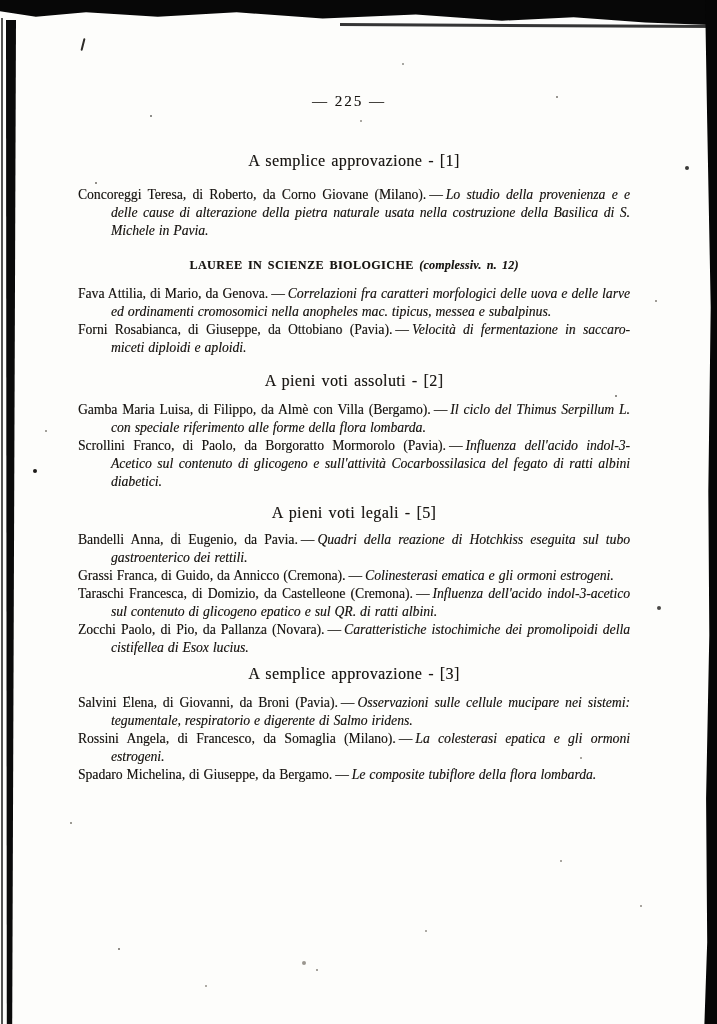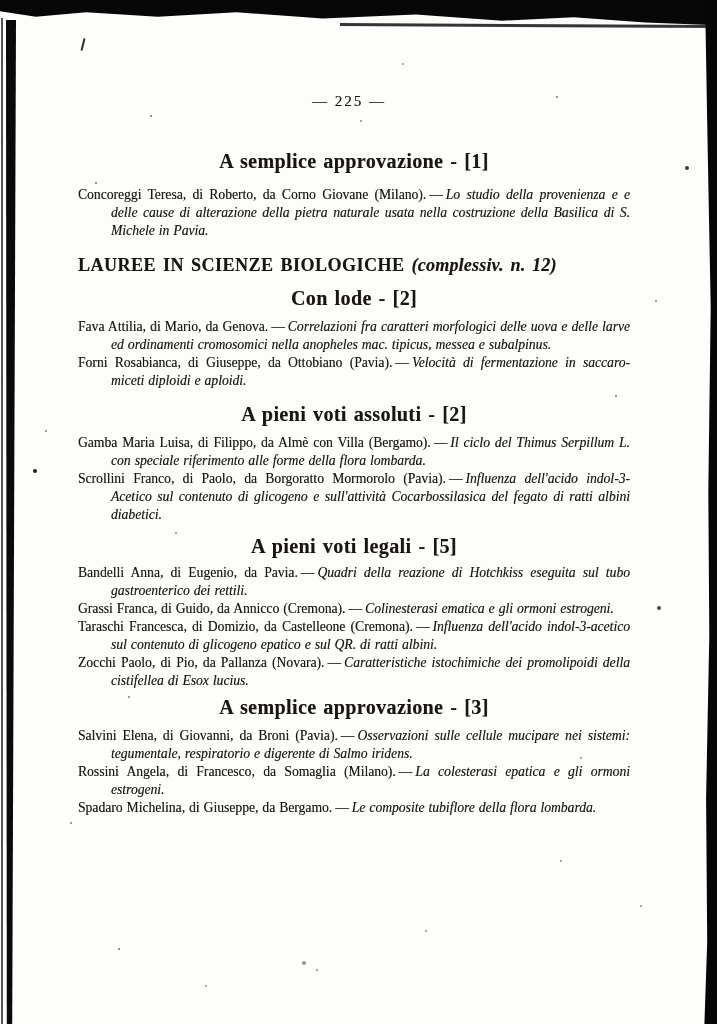--- a/index.html
+++ b/index.html
@@ -47,25 +47,25 @@
   
   .content{
     position:absolute;left:78px;top:92px;width:552px;
     font-size:13.6px;line-height:18px;
     text-shadow:0.3px 0.2px 0 rgba(24,20,16,0.45);
   }
   .page-number{
     text-align:center;font-size:15px;letter-spacing:2px;margin:0 10px 0 0;
   }
   .section-heading{
-    text-align:center;font-weight:bold;font-size:20px;letter-spacing:.4px;
+    text-align:center;font-weight:normal;font-size:16px;letter-spacing:.4px;
     word-spacing:1.5px;margin:4px;
   }
   .degree-title{
-    font-weight:bold;font-size:18px;letter-spacing:.5px;
+    text-align:center;font-weight:bold;font-size:12px;letter-spacing:.5px;
     word-spacing:2px;margin:16px 0 0 0;
   }
   .degree-title .note{font-style:italic;letter-spacing:.2px;}
   .h-s1{margin-top:42px;}
   .h-conlode{margin-top:15px;}
   .h-assoluti{margin-top:15px;}
   .h-legali{margin-top:13px;}
   .h-sempl3{margin-top:8px;}
   .entry-group{margin-top:11px;}
   .entry-group.g1{margin-top:16px;}
@@ -95,21 +95,20 @@
 
     <p class="page-number">— 225 —</p>
 
     <p class="section-heading h-s1">A semplice approvazione - [1]</p>
     <div class="entry-group g1">
       <p class="entry"><span>Concoreggi Teresa, di Roberto, da Corno Giovane (Milano).</span><span class="dash">—</span><em class="title">Lo studio della provenienza e e delle cause di alterazione della pietra naturale usata nella costruzione della Basilica di S. Michele in Pavia.</em></p>
     </div>
 
     <p class="degree-title"><span>LAUREE IN SCIENZE BIOLOGICHE</span> <span class="note">(complessiv. n. 12)</span></p>
 
-    <p class="section-heading h-conlode">Con lode - [2]</p>
     <div class="entry-group">
       <p class="entry"><span>Fava Attilia, di Mario, da Genova.</span><span class="dash">—</span><em class="title">Correlazioni fra caratteri morfologici delle uova e delle larve ed ordinamenti cromosomici nella anopheles mac. tipicus, messea e subalpinus.</em></p>
       <p class="entry"><span>Forni Rosabianca, di Giuseppe, da Ottobiano (Pavia).</span><span class="dash">—</span><em class="title">Velocità di fermentazione in saccaro-miceti diploidi e aploidi.</em></p>
     </div>
 
     <p class="section-heading h-assoluti">A pieni voti assoluti - [2]</p>
     <div class="entry-group">
       <p class="entry"><span>Gamba Maria Luisa, di Filippo, da Almè con Villa (Bergamo).</span><span class="dash">—</span><em class="title">Il ciclo del Thimus Serpillum L. con speciale riferimento alle forme della flora lombarda.</em></p>
       <p class="entry"><span>Scrollini Franco, di Paolo, da Borgoratto Mormorolo (Pavia).</span><span class="dash">—</span><em class="title">Influenza dell'acido indol-3-Acetico sul contenuto di glicogeno e sull'attività Cocarbossilasica del fegato di ratti albini diabetici.</em></p>
     </div>

